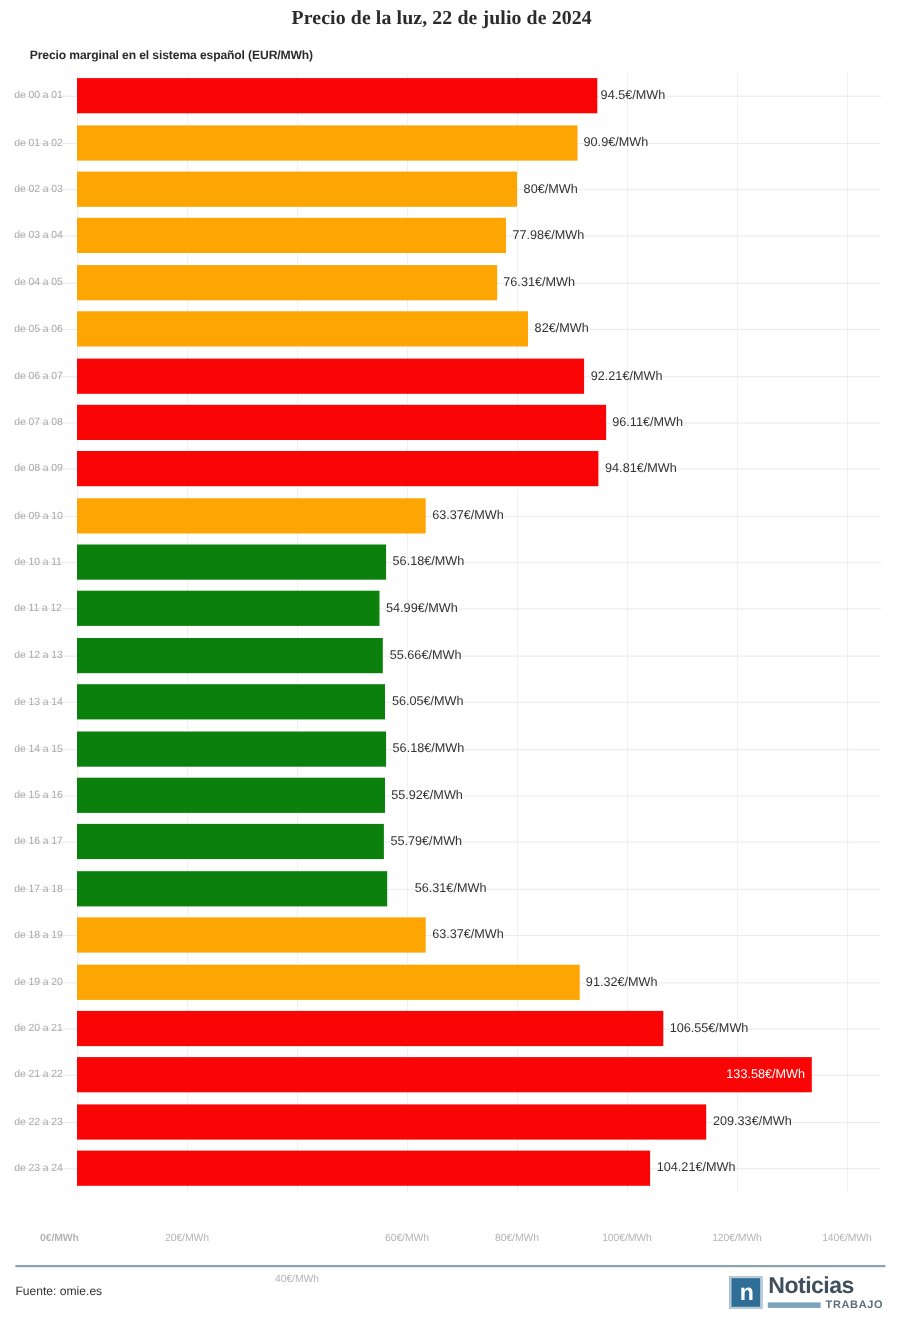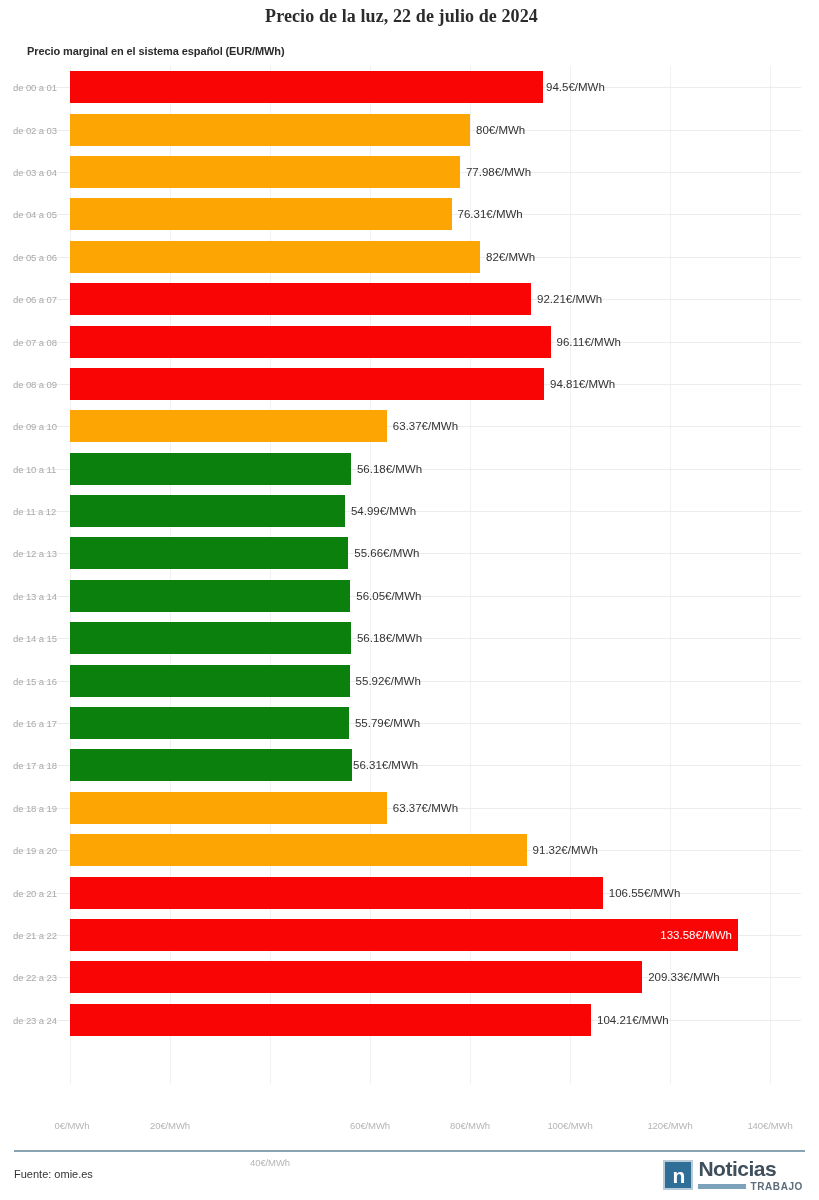--- a/index.html
+++ b/index.html
@@ -178,20 +178,26 @@
       </div>
     <div class="rows" id="rows">
         <div class="row">
           <div class="rowline"></div>
           <div class="ylabel">de 00 a 01</div>
           <div class="bar red" style="width: 472.5px;"></div>
           <div class="vallabel" style="left: 546px;">94.5€/MWh</div>
         </div>
         <div class="row">
           <div class="rowline"></div>
+          <div class="ylabel">de 01 a 02</div>
+          <div class="bar orange" style="width: 454.5px;"></div>
+          <div class="vallabel" style="left: 530.5px;">90.9€/MWh</div>
+        </div>
+        <div class="row">
+          <div class="rowline"></div>
           <div class="ylabel">de 02 a 03</div>
           <div class="bar orange" style="width: 400px;"></div>
           <div class="vallabel" style="left: 476px;">80€/MWh</div>
         </div>
         <div class="row">
           <div class="rowline"></div>
           <div class="ylabel">de 03 a 04</div>
           <div class="bar orange" style="width: 389.9px;"></div>
           <div class="vallabel" style="left: 465.9px;">77.98€/MWh</div>
         </div>
@@ -270,21 +276,21 @@
         <div class="row">
           <div class="rowline"></div>
           <div class="ylabel">de 16 a 17</div>
           <div class="bar green" style="width: 278.95px;"></div>
           <div class="vallabel" style="left: 354.95px;">55.79€/MWh</div>
         </div>
         <div class="row">
           <div class="rowline"></div>
           <div class="ylabel">de 17 a 18</div>
           <div class="bar green" style="width: 281.55px;"></div>
-          <div class="vallabel" style="left: 342px; padding-left: 11px;">56.31€/MWh</div>
+          <div class="vallabel" style="left: 366px; padding-left: 11px;">56.31€/MWh</div>
         </div>
         <div class="row">
           <div class="rowline"></div>
           <div class="ylabel">de 18 a 19</div>
           <div class="bar orange" style="width: 316.85px;"></div>
           <div class="vallabel" style="left: 392.85px;">63.37€/MWh</div>
         </div>
         <div class="row">
           <div class="rowline"></div>
           <div class="ylabel">de 19 a 20</div>
@@ -312,21 +318,21 @@
         <div class="row">
           <div class="rowline"></div>
           <div class="ylabel">de 23 a 24</div>
           <div class="bar red" style="width: 521.05px;"></div>
           <div class="vallabel" style="left: 597.05px;">104.21€/MWh</div>
         </div>
       </div>
   </div>
 
   <div class="xaxis" id="xaxis">
-      <div class="xtick" style="left: 72px;">0€/MWh</div>
+      <div class="xtick" style="left: 54px; font-weight: bold;">0€/MWh</div>
       <div class="xtick" style="left: 170px;">20€/MWh</div>
       <div class="xtick" style="left: 270px; margin-top: 37px;">40€/MWh</div>
       <div class="xtick" style="left: 370px;">60€/MWh</div>
       <div class="xtick" style="left: 470px;">80€/MWh</div>
       <div class="xtick" style="left: 570px;">100€/MWh</div>
       <div class="xtick" style="left: 670px;">120€/MWh</div>
       <div class="xtick" style="left: 770px;">140€/MWh</div>
     </div>
 
   <div class="hrule"></div>

